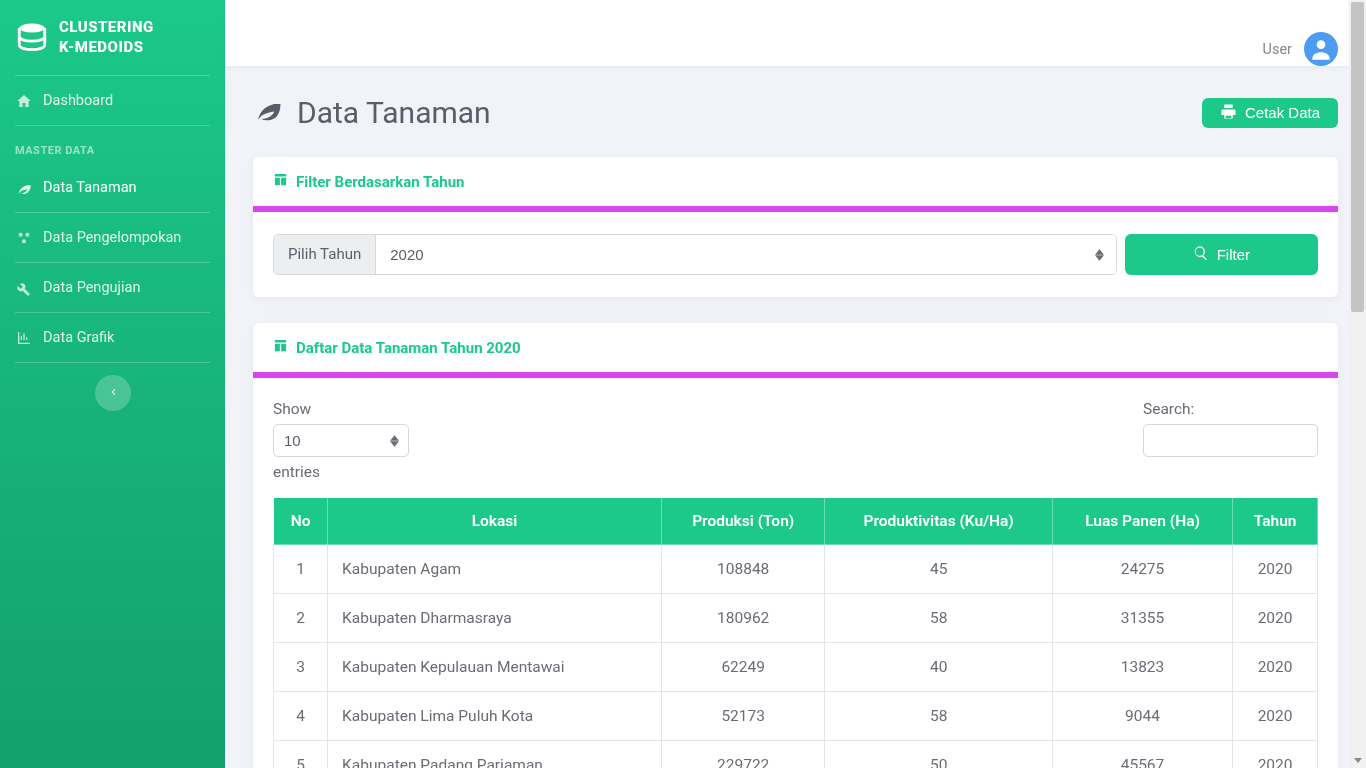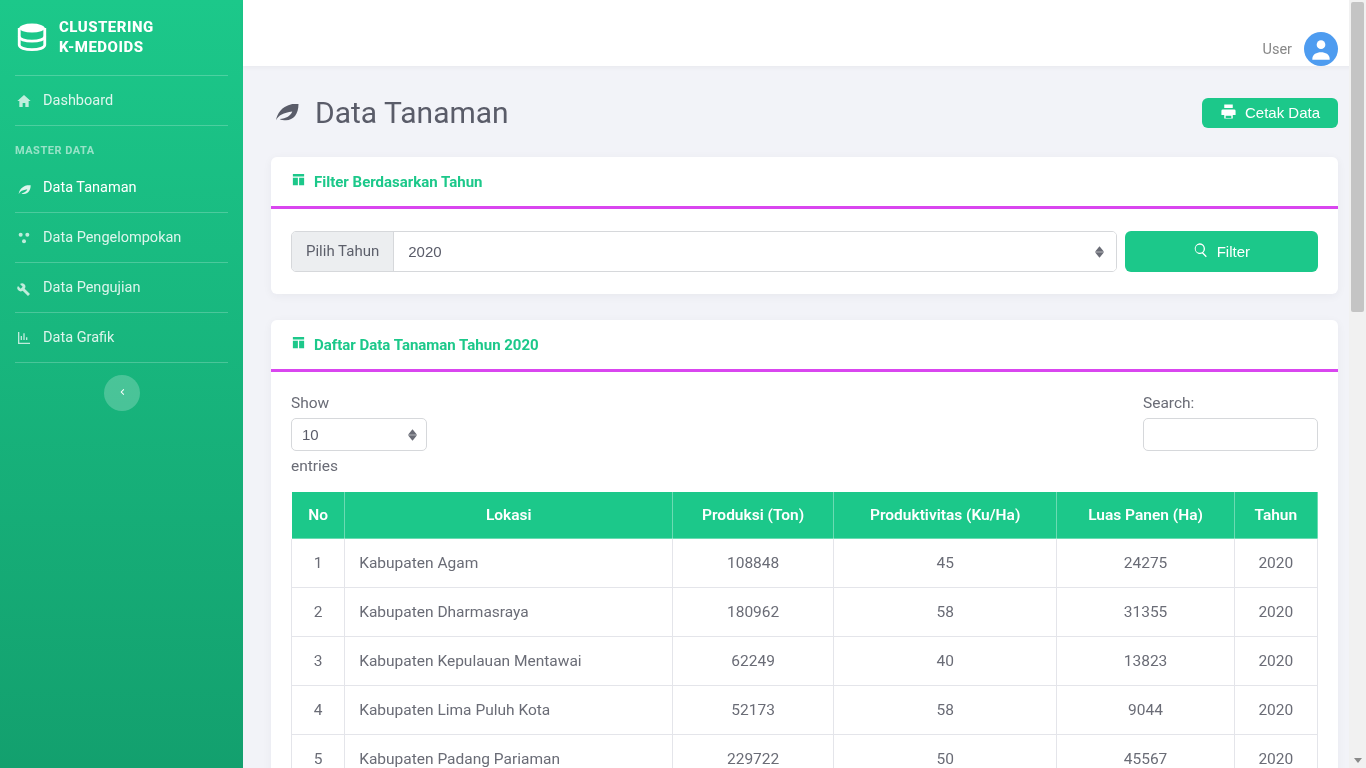--- a/index.html
+++ b/index.html
@@ -1,21 +1,21 @@
 <!DOCTYPE html>
 <html><head>
   <meta charset="utf-8">
   <style>
     * { margin: 0; padding: 0; box-sizing: border-box; }
     body { font-family: -apple-system, BlinkMacSystemFont, "Segoe UI", Roboto, sans-serif; background: #f2f3f8; color: #5a5c69; overflow: hidden; }
     
     .app { display: flex; height: 768px; width: 1366px; position: relative; }
     
     
-    .sidebar { width: 243px; background: linear-gradient(180deg, #1cc88a 0%, #13a06e 100%); display: flex; flex-direction: column; flex-shrink: 0; }
+    .sidebar { width: 225px; background: linear-gradient(180deg, #1cc88a 0%, #13a06e 100%); display: flex; flex-direction: column; flex-shrink: 0; }
     .brand { display: flex; align-items: center; padding: 18px 15px; color: #fff; }
     .brand-icon { width: 34px; height: 34px; margin-right: 10px; }
     .brand-text { font-weight: 800; font-size: 15px; letter-spacing: .5px; line-height: 1.3; }
     .sidebar hr { border: 0; border-top: 1px solid rgba(255,255,255,.22); margin: 0 15px; }
     .nav-item { display: flex; align-items: center; padding: 16px 15px; color: rgba(255,255,255,.85); font-size: 14.5px; cursor: pointer; }
     .nav-item.active { color: #fff; }
     .nav-item .ni-icon { width: 18px; margin-right: 10px; opacity: .85; display: inline-flex; justify-content: center; }
     .nav-heading { padding: 18px 15px 6px; font-size: 11px; font-weight: 700; letter-spacing: .5px; color: rgba(255,255,255,.55); }
     .collapse-btn-wrap { text-align: center; margin-top: 12px; }
     .collapse-btn { width: 36px; height: 36px; border-radius: 50%; background: rgba(255,255,255,.22); border: none; color: #fff; cursor: pointer; display: inline-flex; align-items: center; justify-content: center; }
@@ -27,21 +27,21 @@
     .avatar { width: 34px; height: 34px; border-radius: 50%; background: #4e9cf0; display: flex; align-items: center; justify-content: center; }
     
     .content { padding: 28px; overflow-y: auto; flex: 1; }
     
     .page-head { display: flex; align-items: center; justify-content: space-between; margin-bottom: 26px; }
     .page-title { display: flex; align-items: center; gap: 14px; font-size: 30px; font-weight: 400; color: #5a5c69; }
     .btn { border: none; cursor: pointer; border-radius: 6px; font-size: 15px; display: inline-flex; align-items: center; gap: 8px; }
     .btn-green { background: #1cc88a; color: #fff; padding: 5px 18px; }
     
     .card { background: #fff; border-radius: 6px; box-shadow: 0 2px 10px rgba(30,30,50,.05); margin-bottom: 26px; }
-    .card-header { padding: 15px 20px; border-bottom: 3px solid #d946ef; color: #1cc88a; font-weight: 700; font-size: 15px; display: flex; align-items: center; gap: 8px; }
+    .card-header { padding: 15px 20px; border-bottom: 6px solid #d946ef; color: #1cc88a; font-weight: 700; font-size: 15px; display: flex; align-items: center; gap: 8px; }
     .card-body { padding: 22px 20px; }
     
     .filter-row { display: flex; gap: 8px; }
     .input-group { display: flex; flex: 1; border: 1px solid #d6d8db; border-radius: 5px; overflow: hidden; }
     .input-group .prepend { background: #eceef0; padding: 10px 14px; color: #5c5f6a; font-size: 15px; border-right: 1px solid #d6d8db; }
     .input-group .select-wrap { flex: 1; position: relative; }
     .input-group select { width: 100%; height: 100%; border: none; padding: 10px 34px 10px 14px; font-size: 15px; appearance: none; background: #fff; color: #5a5c69; }
     .caret-updown { position: absolute; right: 12px; top: 50%; transform: translateY(-50%); pointer-events: none; display: flex; flex-direction: column; gap: 0; }
     .btn-filter { padding: 11px 68px; }
     

